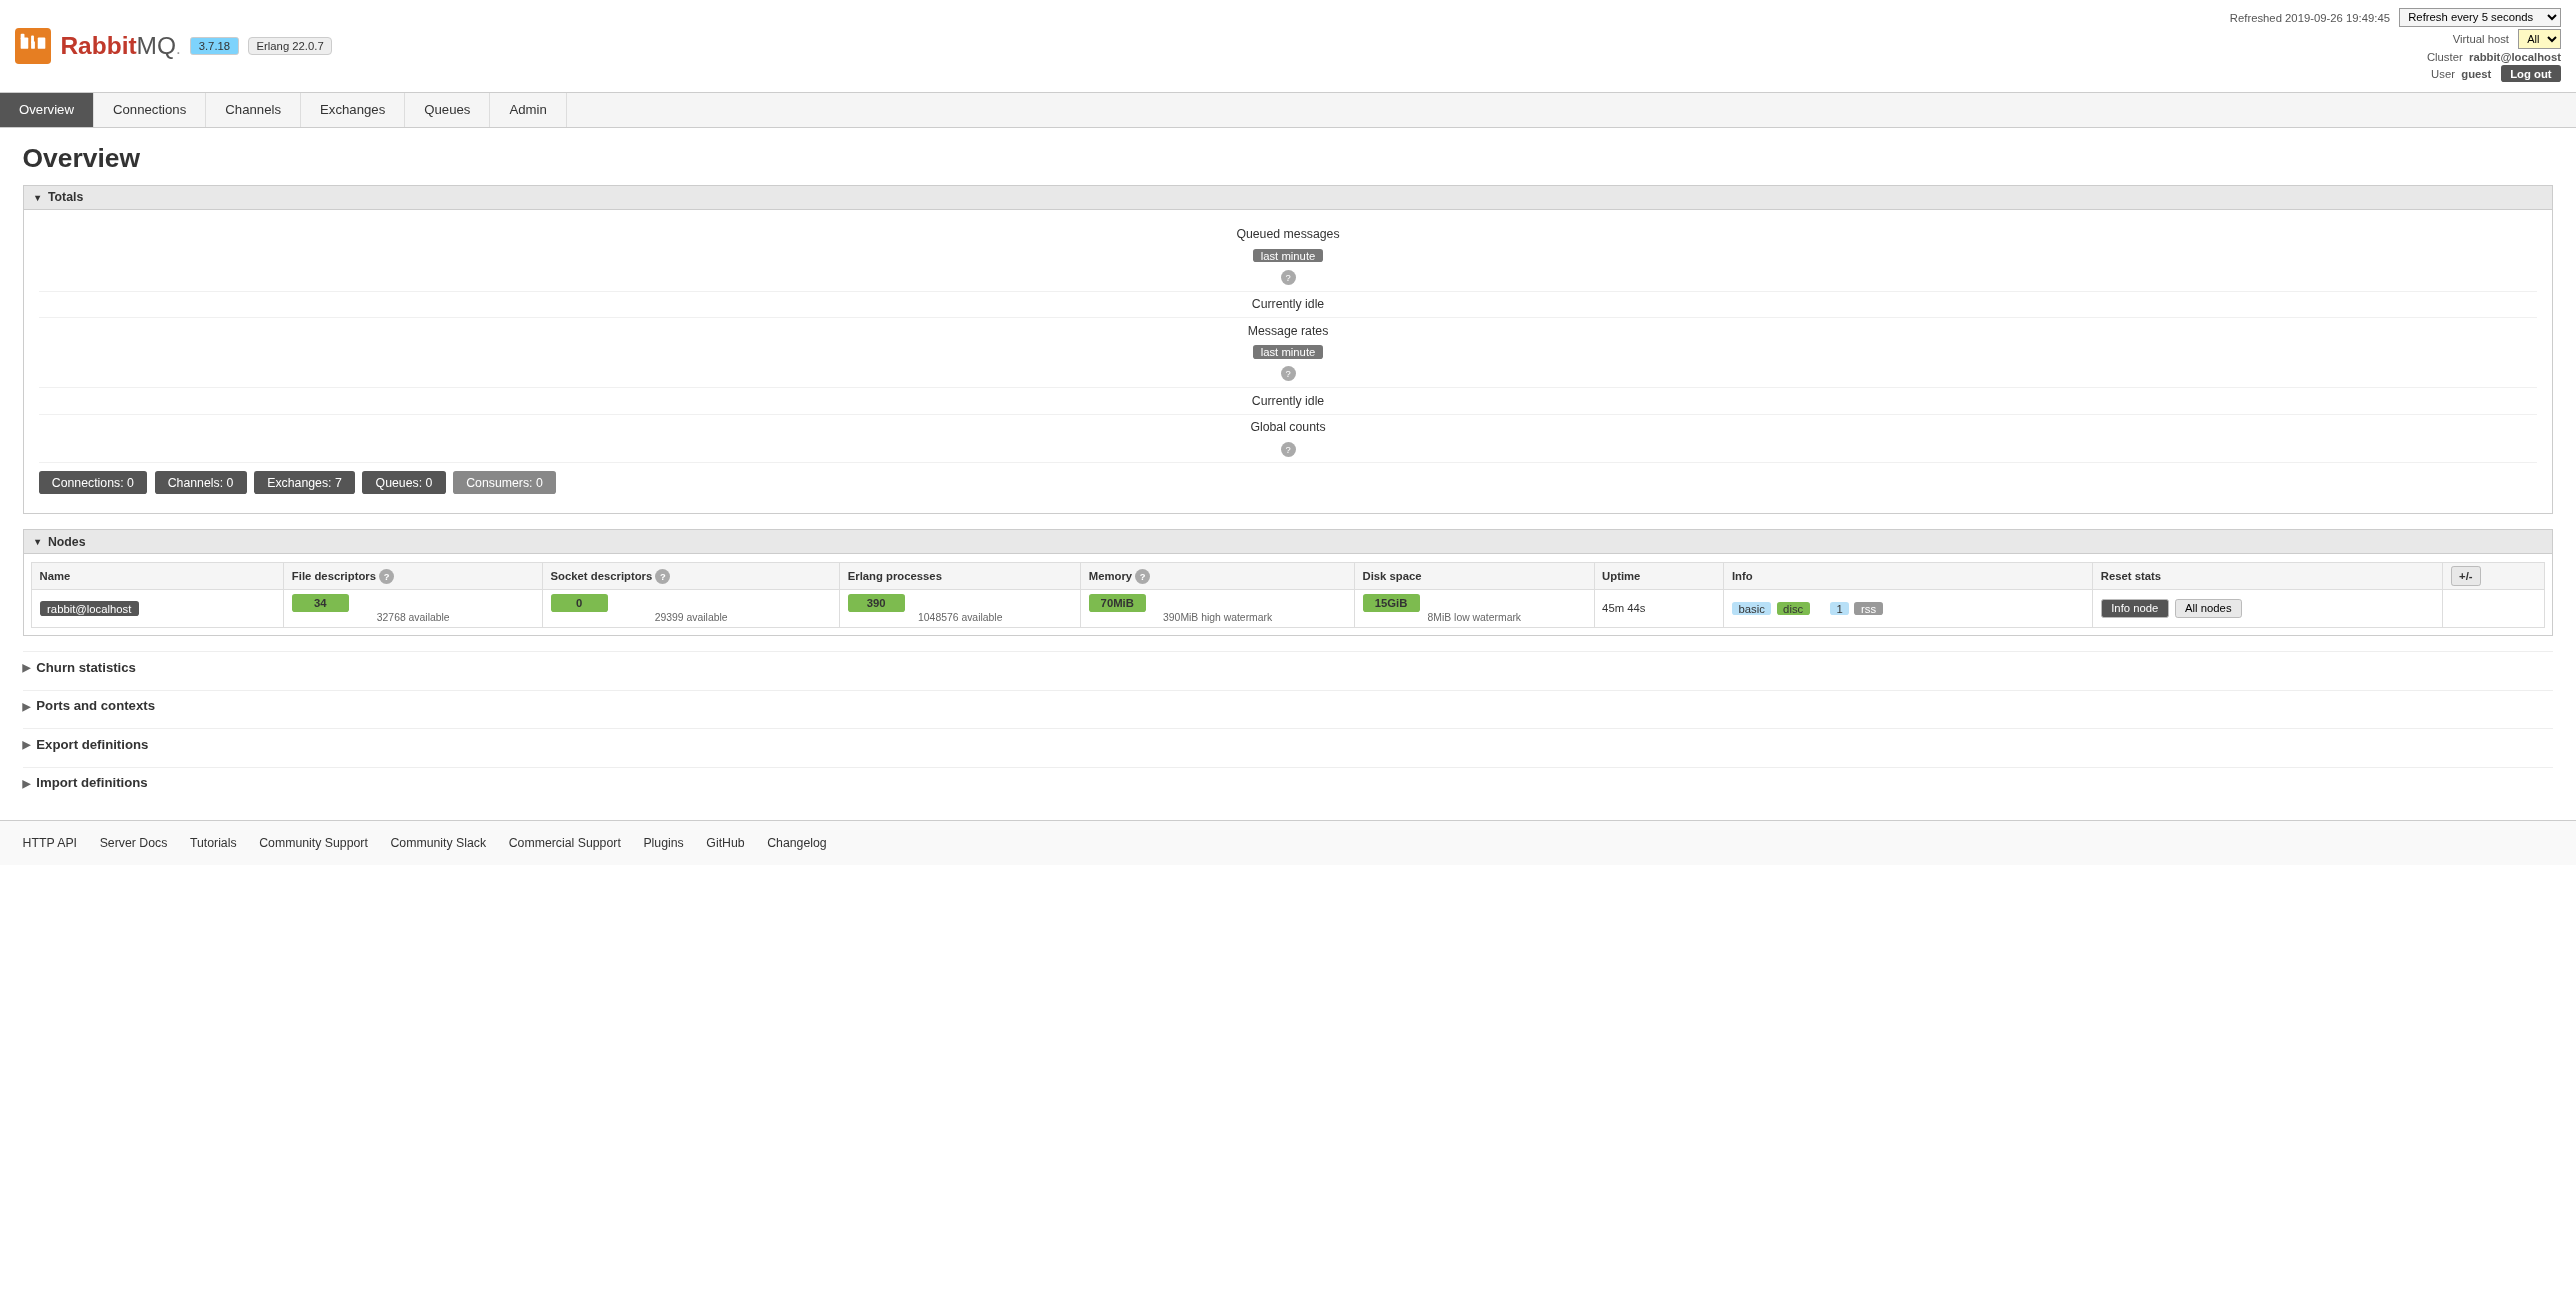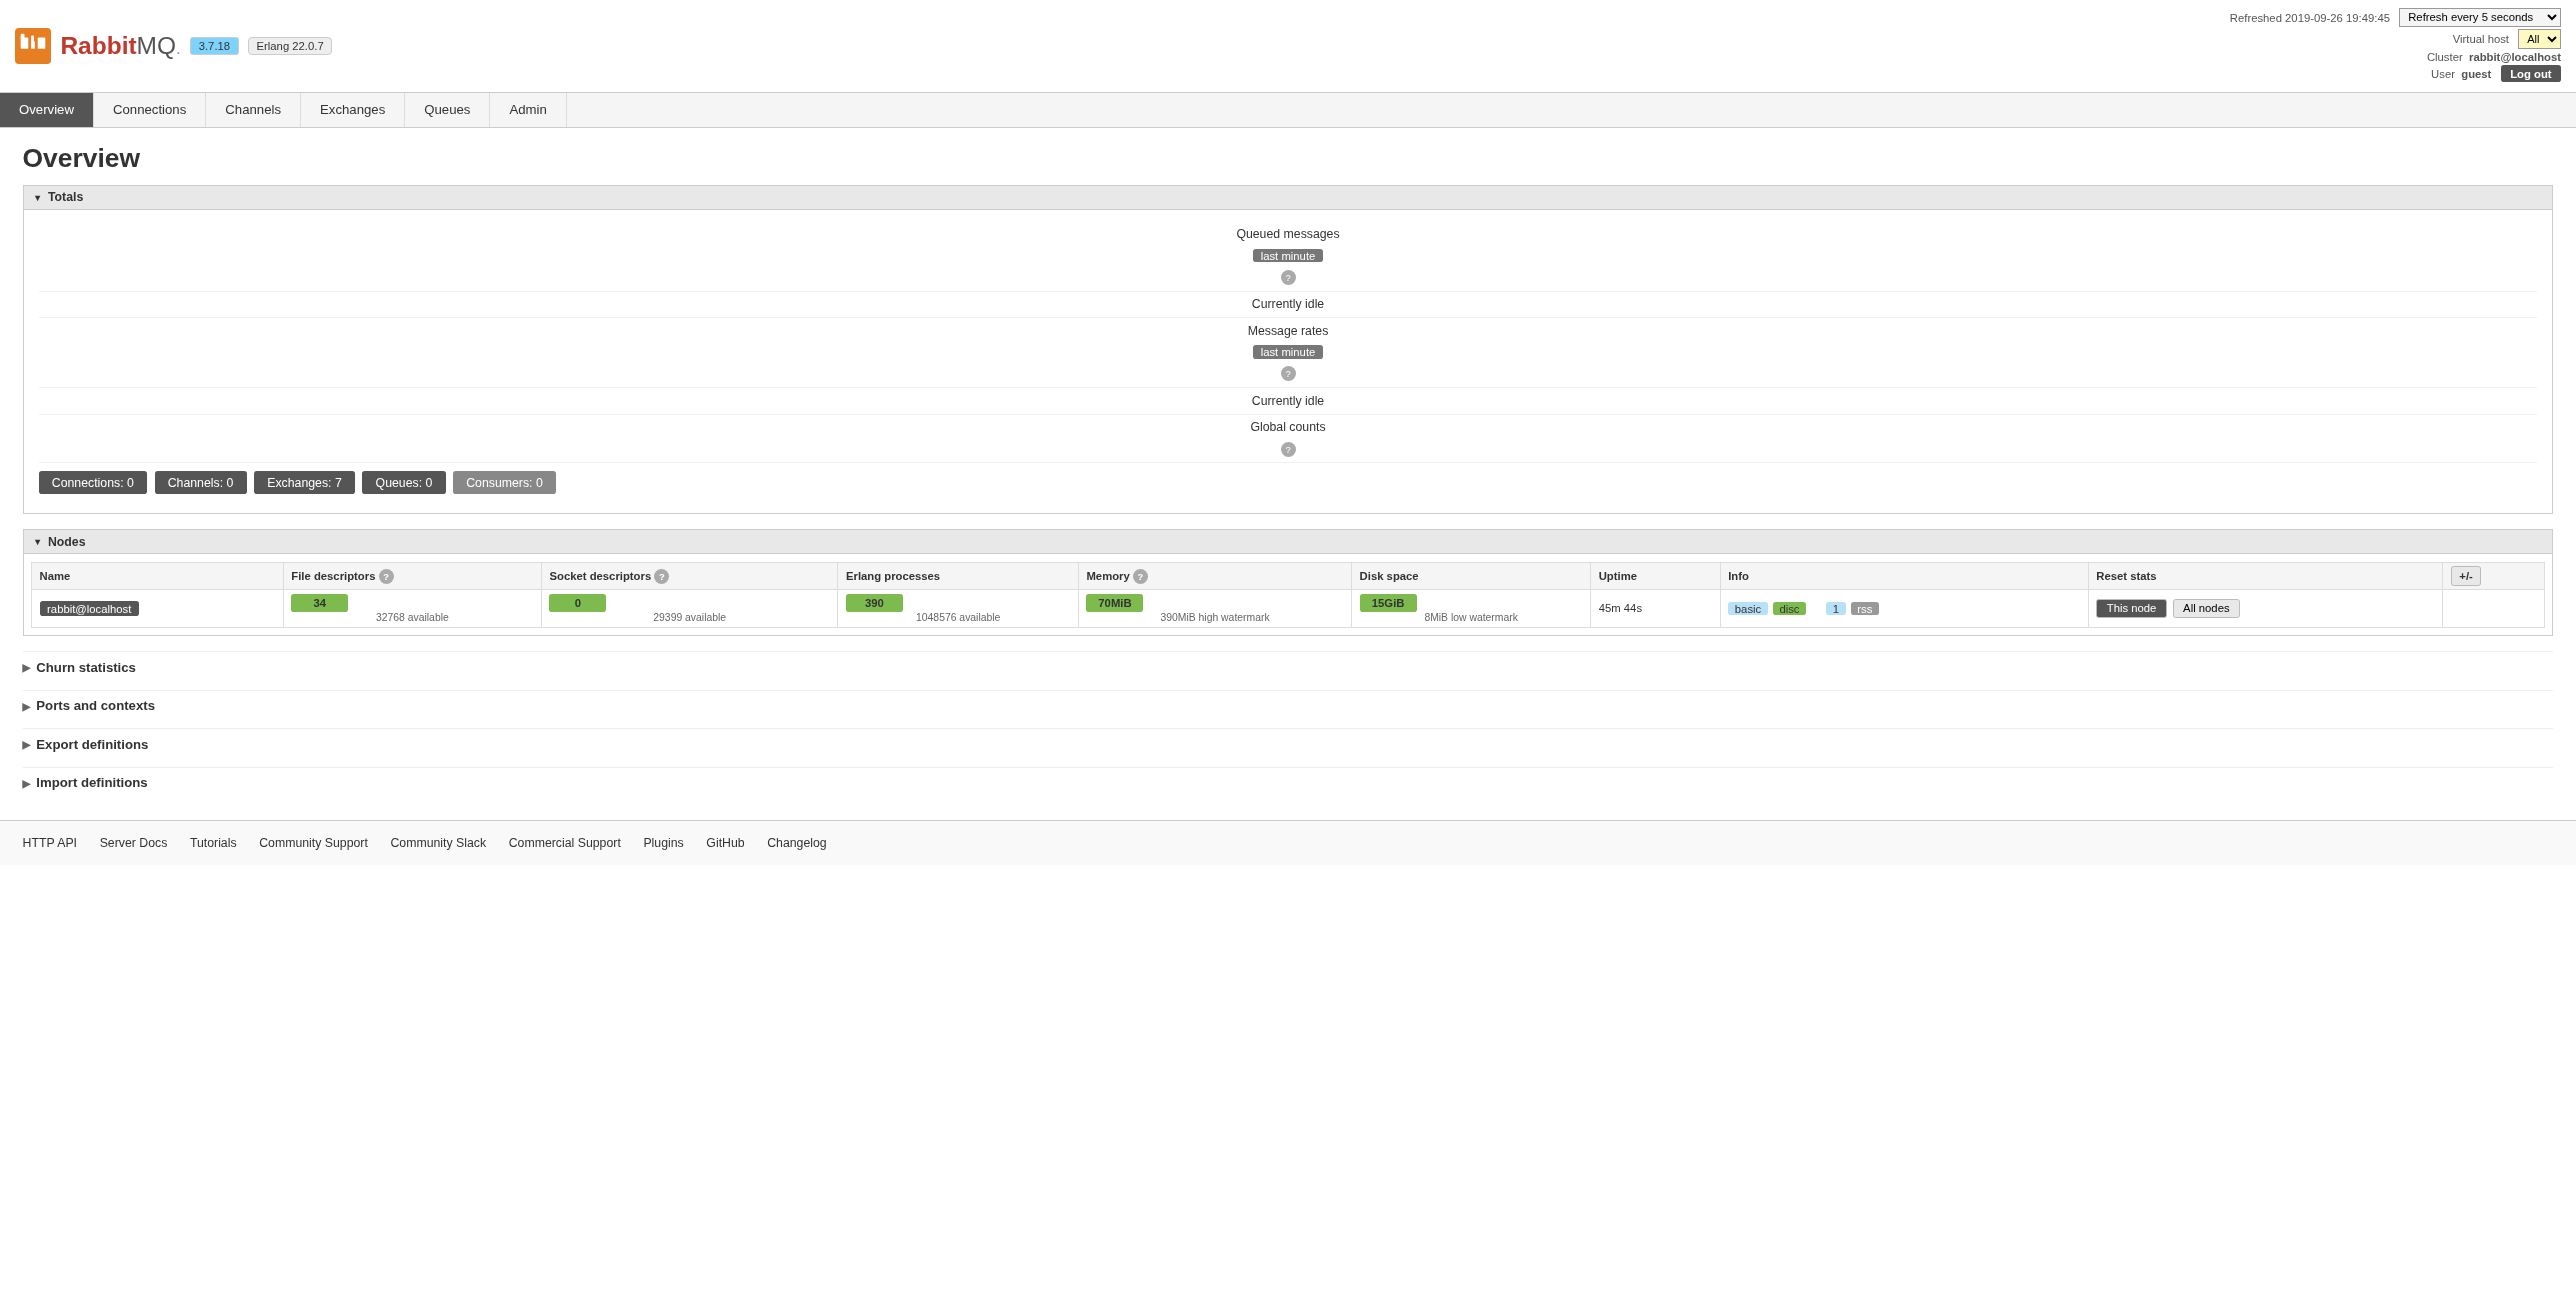--- a/index.html
+++ b/index.html
@@ -226,21 +226,21 @@
             <td>
               <span>45m 44s</span>
             </td>
             <td>
               <span class="tag-blue">basic</span>
               <span class="tag-green">disc</span>
               <span class="tag-blue">1</span>
               <span class="tag-grey">rss</span>
             </td>
             <td>
-              <button class="btn-small active">This node</button>
+              <button class="btn-small active">Info node</button>
               <button class="btn-small">All nodes</button>
             </td>
             <td></td>
           </tr>
         </tbody>
       </table>
     </div>
   </div>
 
   <div class="collapsible-section">

